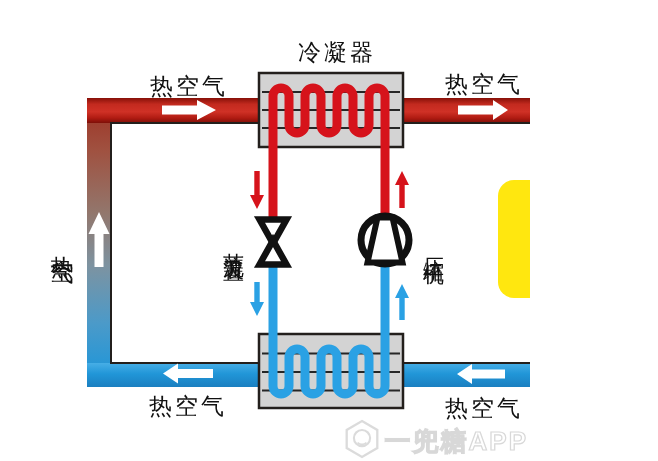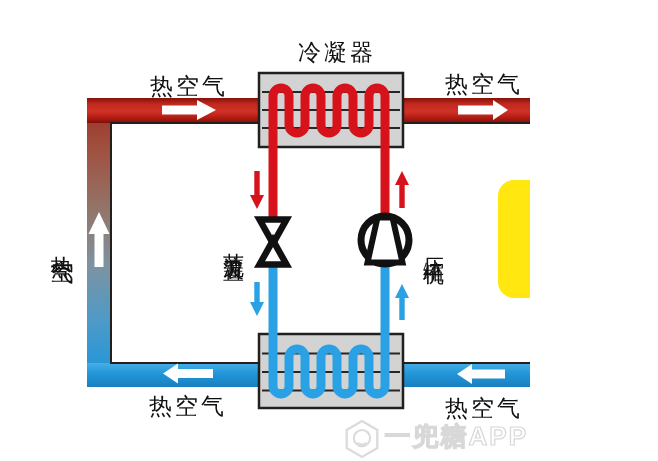--- a/index.html
+++ b/index.html
@@ -12,21 +12,21 @@
     position:absolute;transform:translate(-50%,-50%);
     color:var(--label-text,#111);font-size:23px;letter-spacing:3px;
     white-space:nowrap;line-height:1;user-select:none;
   }
   .lbl.v{
     writing-mode:vertical-rl;text-orientation:upright;
     letter-spacing:3px;white-space:nowrap;
   }
   .lbl.small{font-size:21px;}
   .watermark{
-    position:absolute;right:2px;bottom:2px;display:flex;align-items:flex-start;gap:5px;
+    position:absolute;right:2px;bottom:2px;display:flex;align-items:flex-end;gap:5px;
     opacity:.9;pointer-events:none;
   }
   .wm-text{
     font-size:26px;font-weight:bold;letter-spacing:2px;color:#ffffff;
     -webkit-text-stroke:1.2px var(--watermark-gray,#d4d4d4);
     text-shadow:0 0 1px #e2e2e2;
   }
 </style>
 </head>
 <body>

